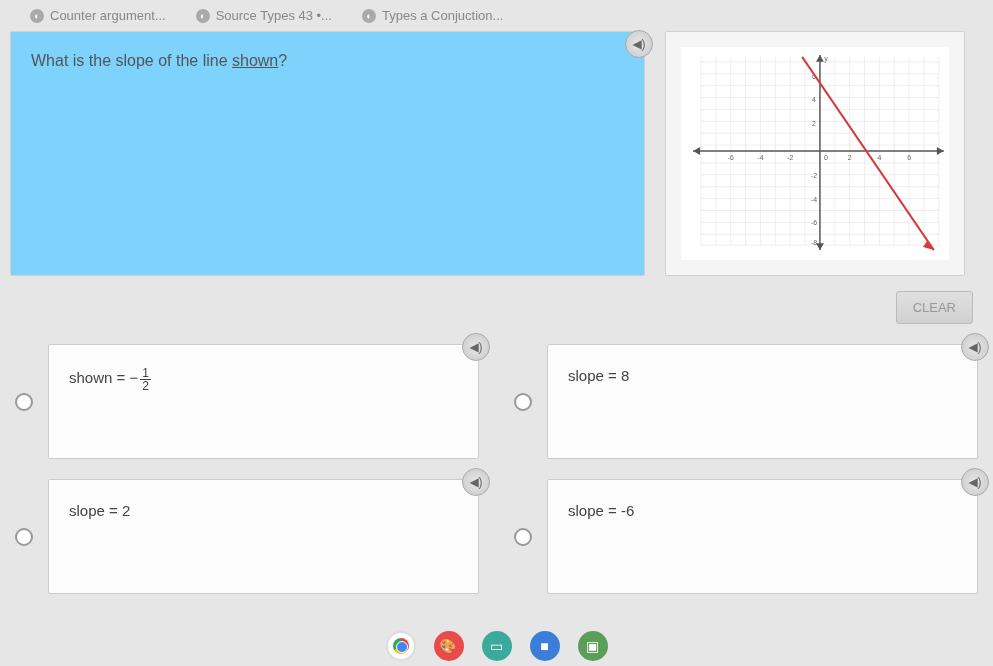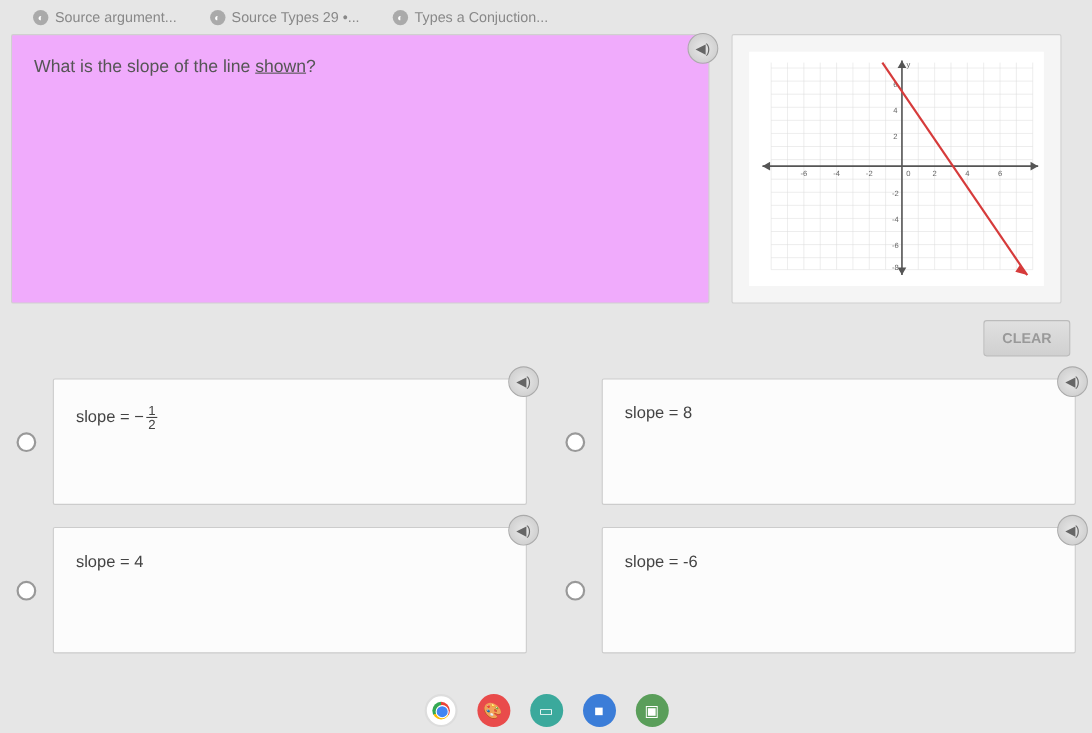--- a/index.html
+++ b/index.html
@@ -35,21 +35,21 @@
       font-size: 9px;
     }
     .content-row {
       display: flex;
       gap: 20px;
       padding: 0 10px;
     }
     .question-panel {
       flex: 0 0 635px;
       height: 245px;
-      background: #f0abfc;
+      background: #7dd3fc;
       border: 1px solid #d0d0d0;
       border-radius: 2px;
       padding: 20px;
       position: relative;
     }
     .question-text {
       font-size: 16px;
       color: #555;
     }
     .shown-link {
@@ -76,21 +76,21 @@
       justify-content: flex-end;
       gap: 10px;
       padding: 15px 20px 10px;
     }
     .btn {
       padding: 8px 16px;
       border: 1px solid #bbb;
       background: linear-gradient(#e0e0e0, #d0d0d0);
       color: #999;
       font-size: 13px;
-      font-weight: bold;
+      font-weight: normal;
       border-radius: 3px;
       cursor: pointer;
     }
     .answers {
       padding: 10px 15px;
     }
     .answer-row {
       display: flex;
       gap: 35px;
       margin-bottom: 20px;
@@ -196,25 +196,25 @@
     .teal { background: #3ba99c; }
     .blue { background: #3b7dd8; }
     .green { background: #5a9e5a; }
   </style>
 </head>
 <body>
 
 <div class="top-tabs">
   <div class="tab-item">
     <span class="tab-icon">◐</span>
-    <span>Source argument...</span>
+    <span>Counter argument...</span>
   </div>
   <div class="tab-item">
     <span class="tab-icon">◐</span>
-    <span>Source Types 29 •...</span>
+    <span>Source Types 43 •...</span>
   </div>
   <div class="tab-item">
     <span class="tab-icon">◐</span>
     <span>Types a Conjuction...</span>
   </div>
 </div>
 
 <div class="speaker-top">◀)</div>
 
 <div class="content-row">
@@ -297,40 +297,40 @@
 <div class="button-row">
   <button class="btn">CLEAR</button>
 </div>
 
 <div class="answers">
   <div class="answer-row">
     <div class="answer-cell">
       <div class="radio"></div>
       <div class="answer-box">
         <div class="speaker">◀)</div>
-        <span>slope = −</span><span class="frac">
+        <span>shown = −</span><span class="frac">
             <span class="frac-num">1</span>
             <span class="frac-den">2</span>
           </span>
       </div>
     </div>
     <div class="answer-cell">
       <div class="radio"></div>
       <div class="answer-box">
         <div class="speaker">◀)</div>
         <span>slope = 8</span>
       </div>
     </div>
   </div>
   <div class="answer-row">
     <div class="answer-cell">
       <div class="radio"></div>
       <div class="answer-box">
         <div class="speaker">◀)</div>
-        <span>slope = 4</span>
+        <span>slope = 2</span>
       </div>
     </div>
     <div class="answer-cell">
       <div class="radio"></div>
       <div class="answer-box">
         <div class="speaker">◀)</div>
         <span>slope = -6</span>
       </div>
     </div>
   </div>

